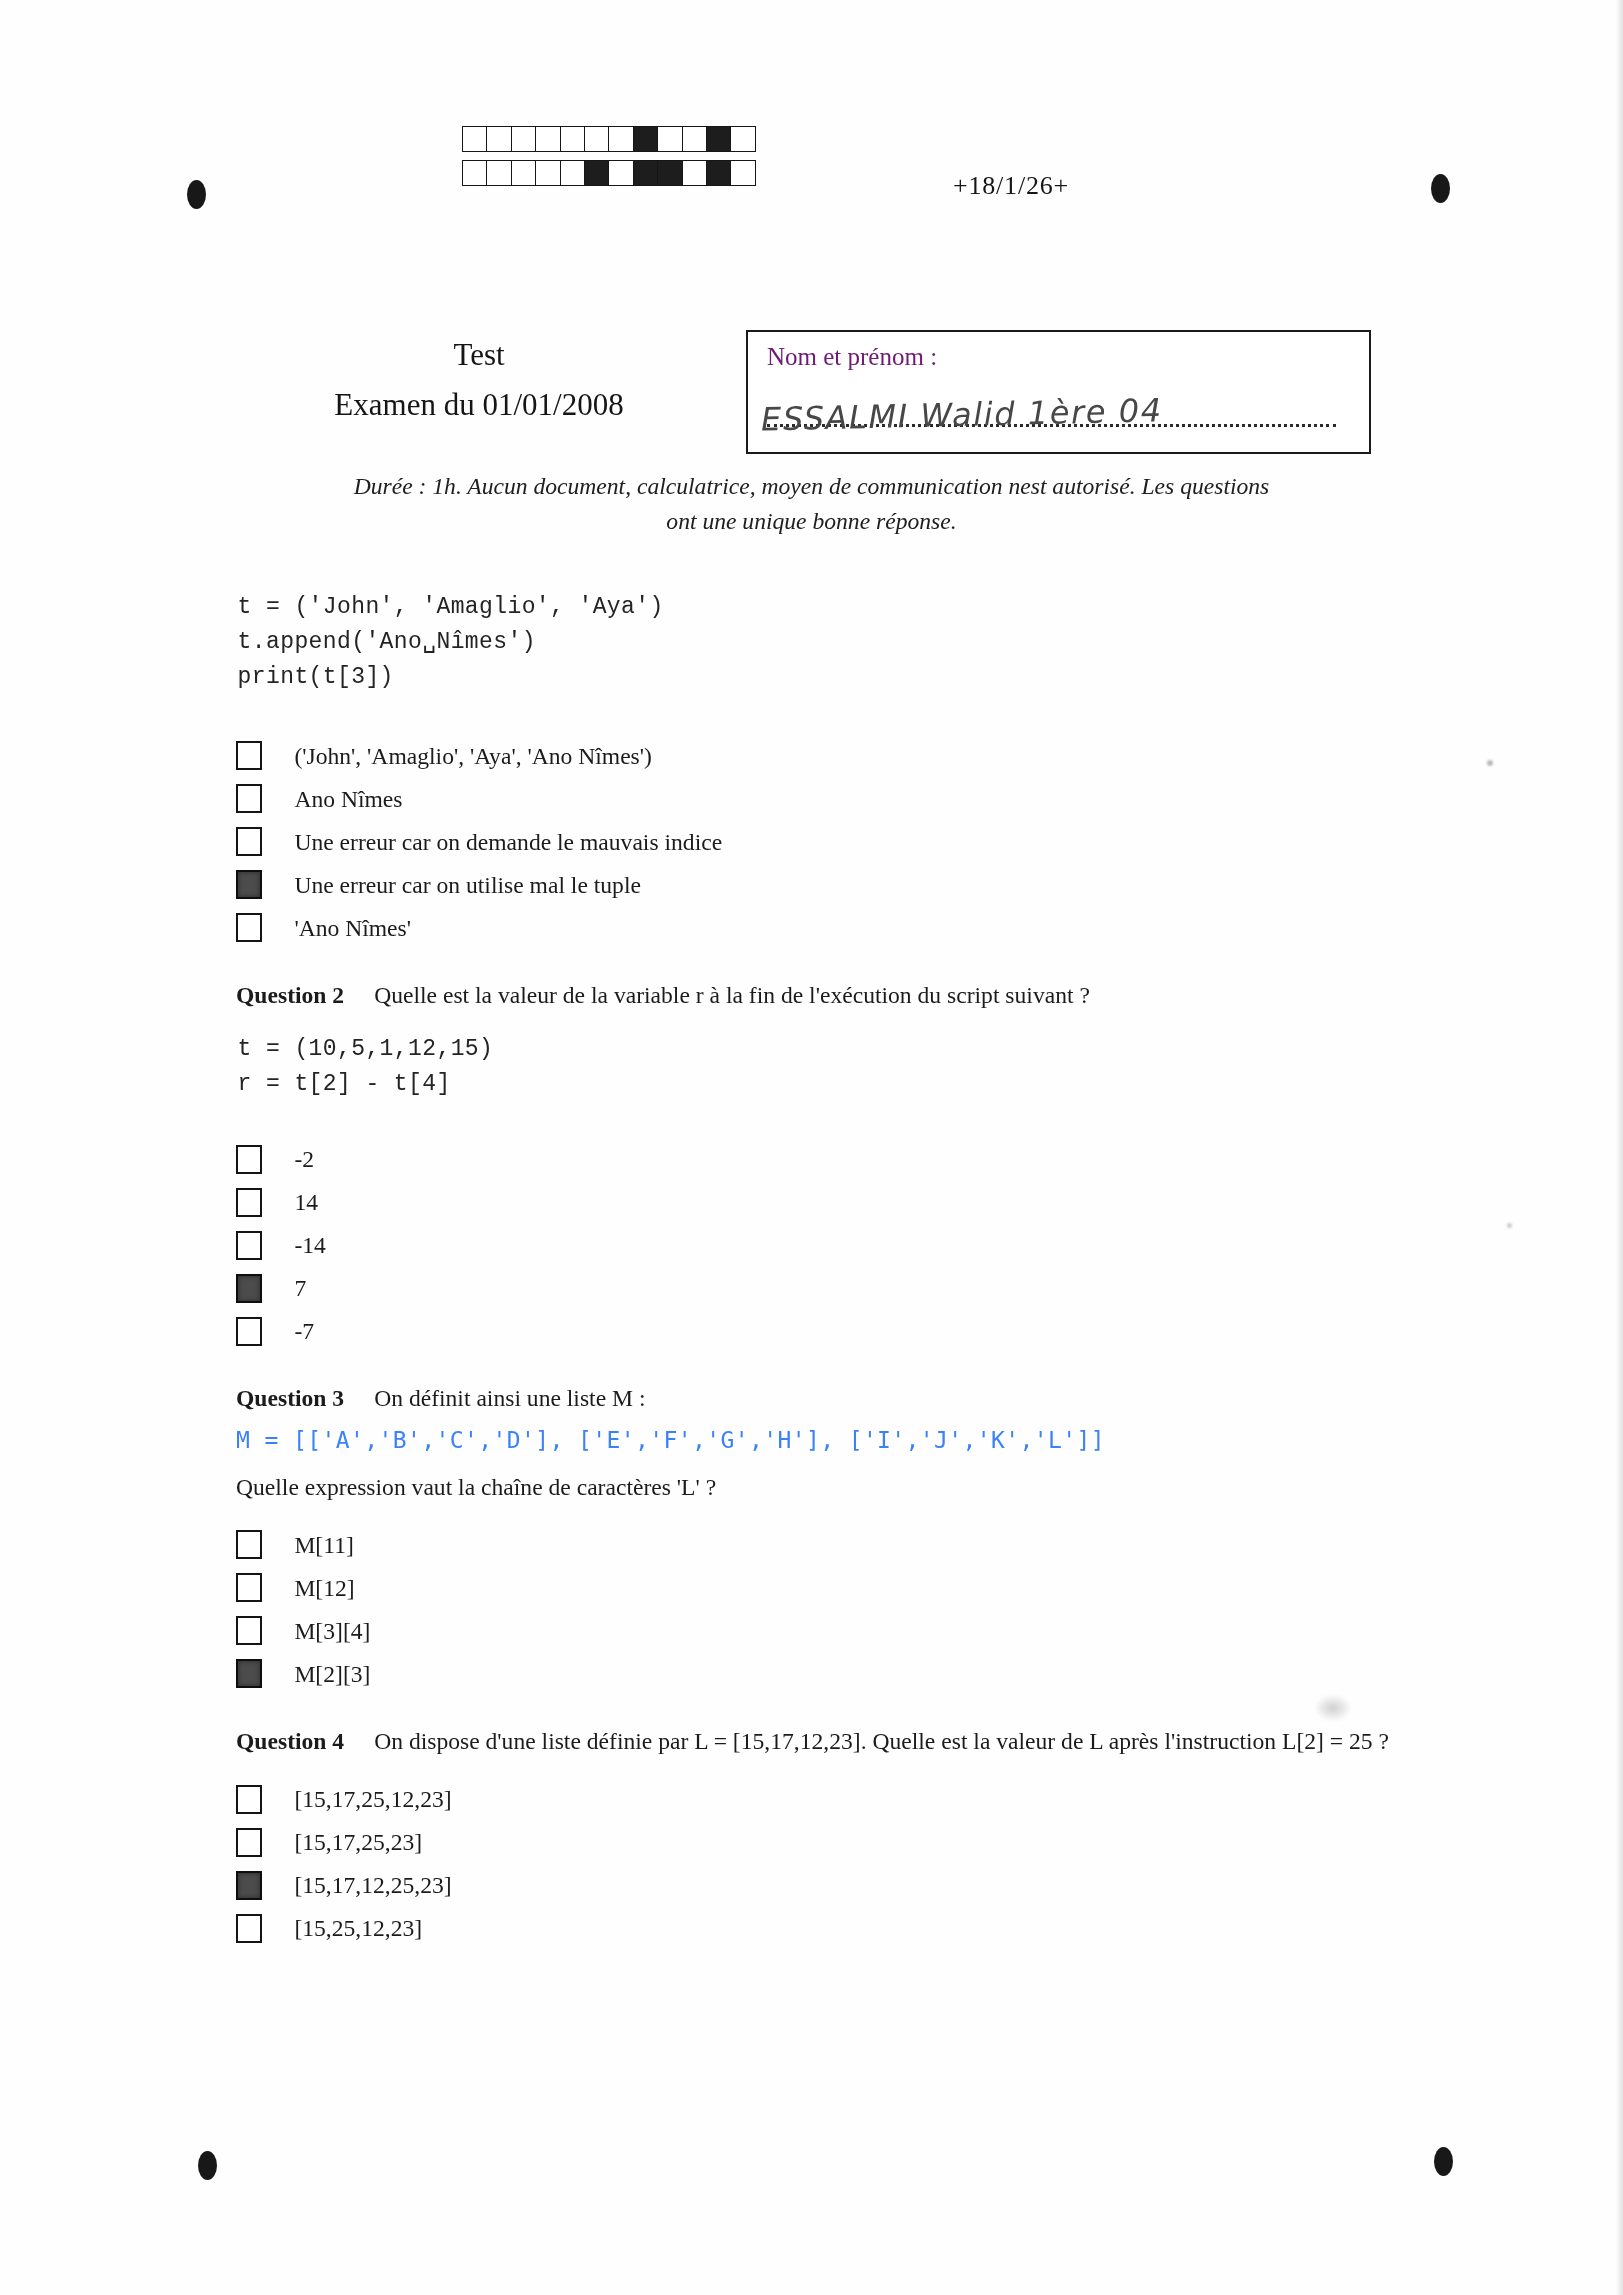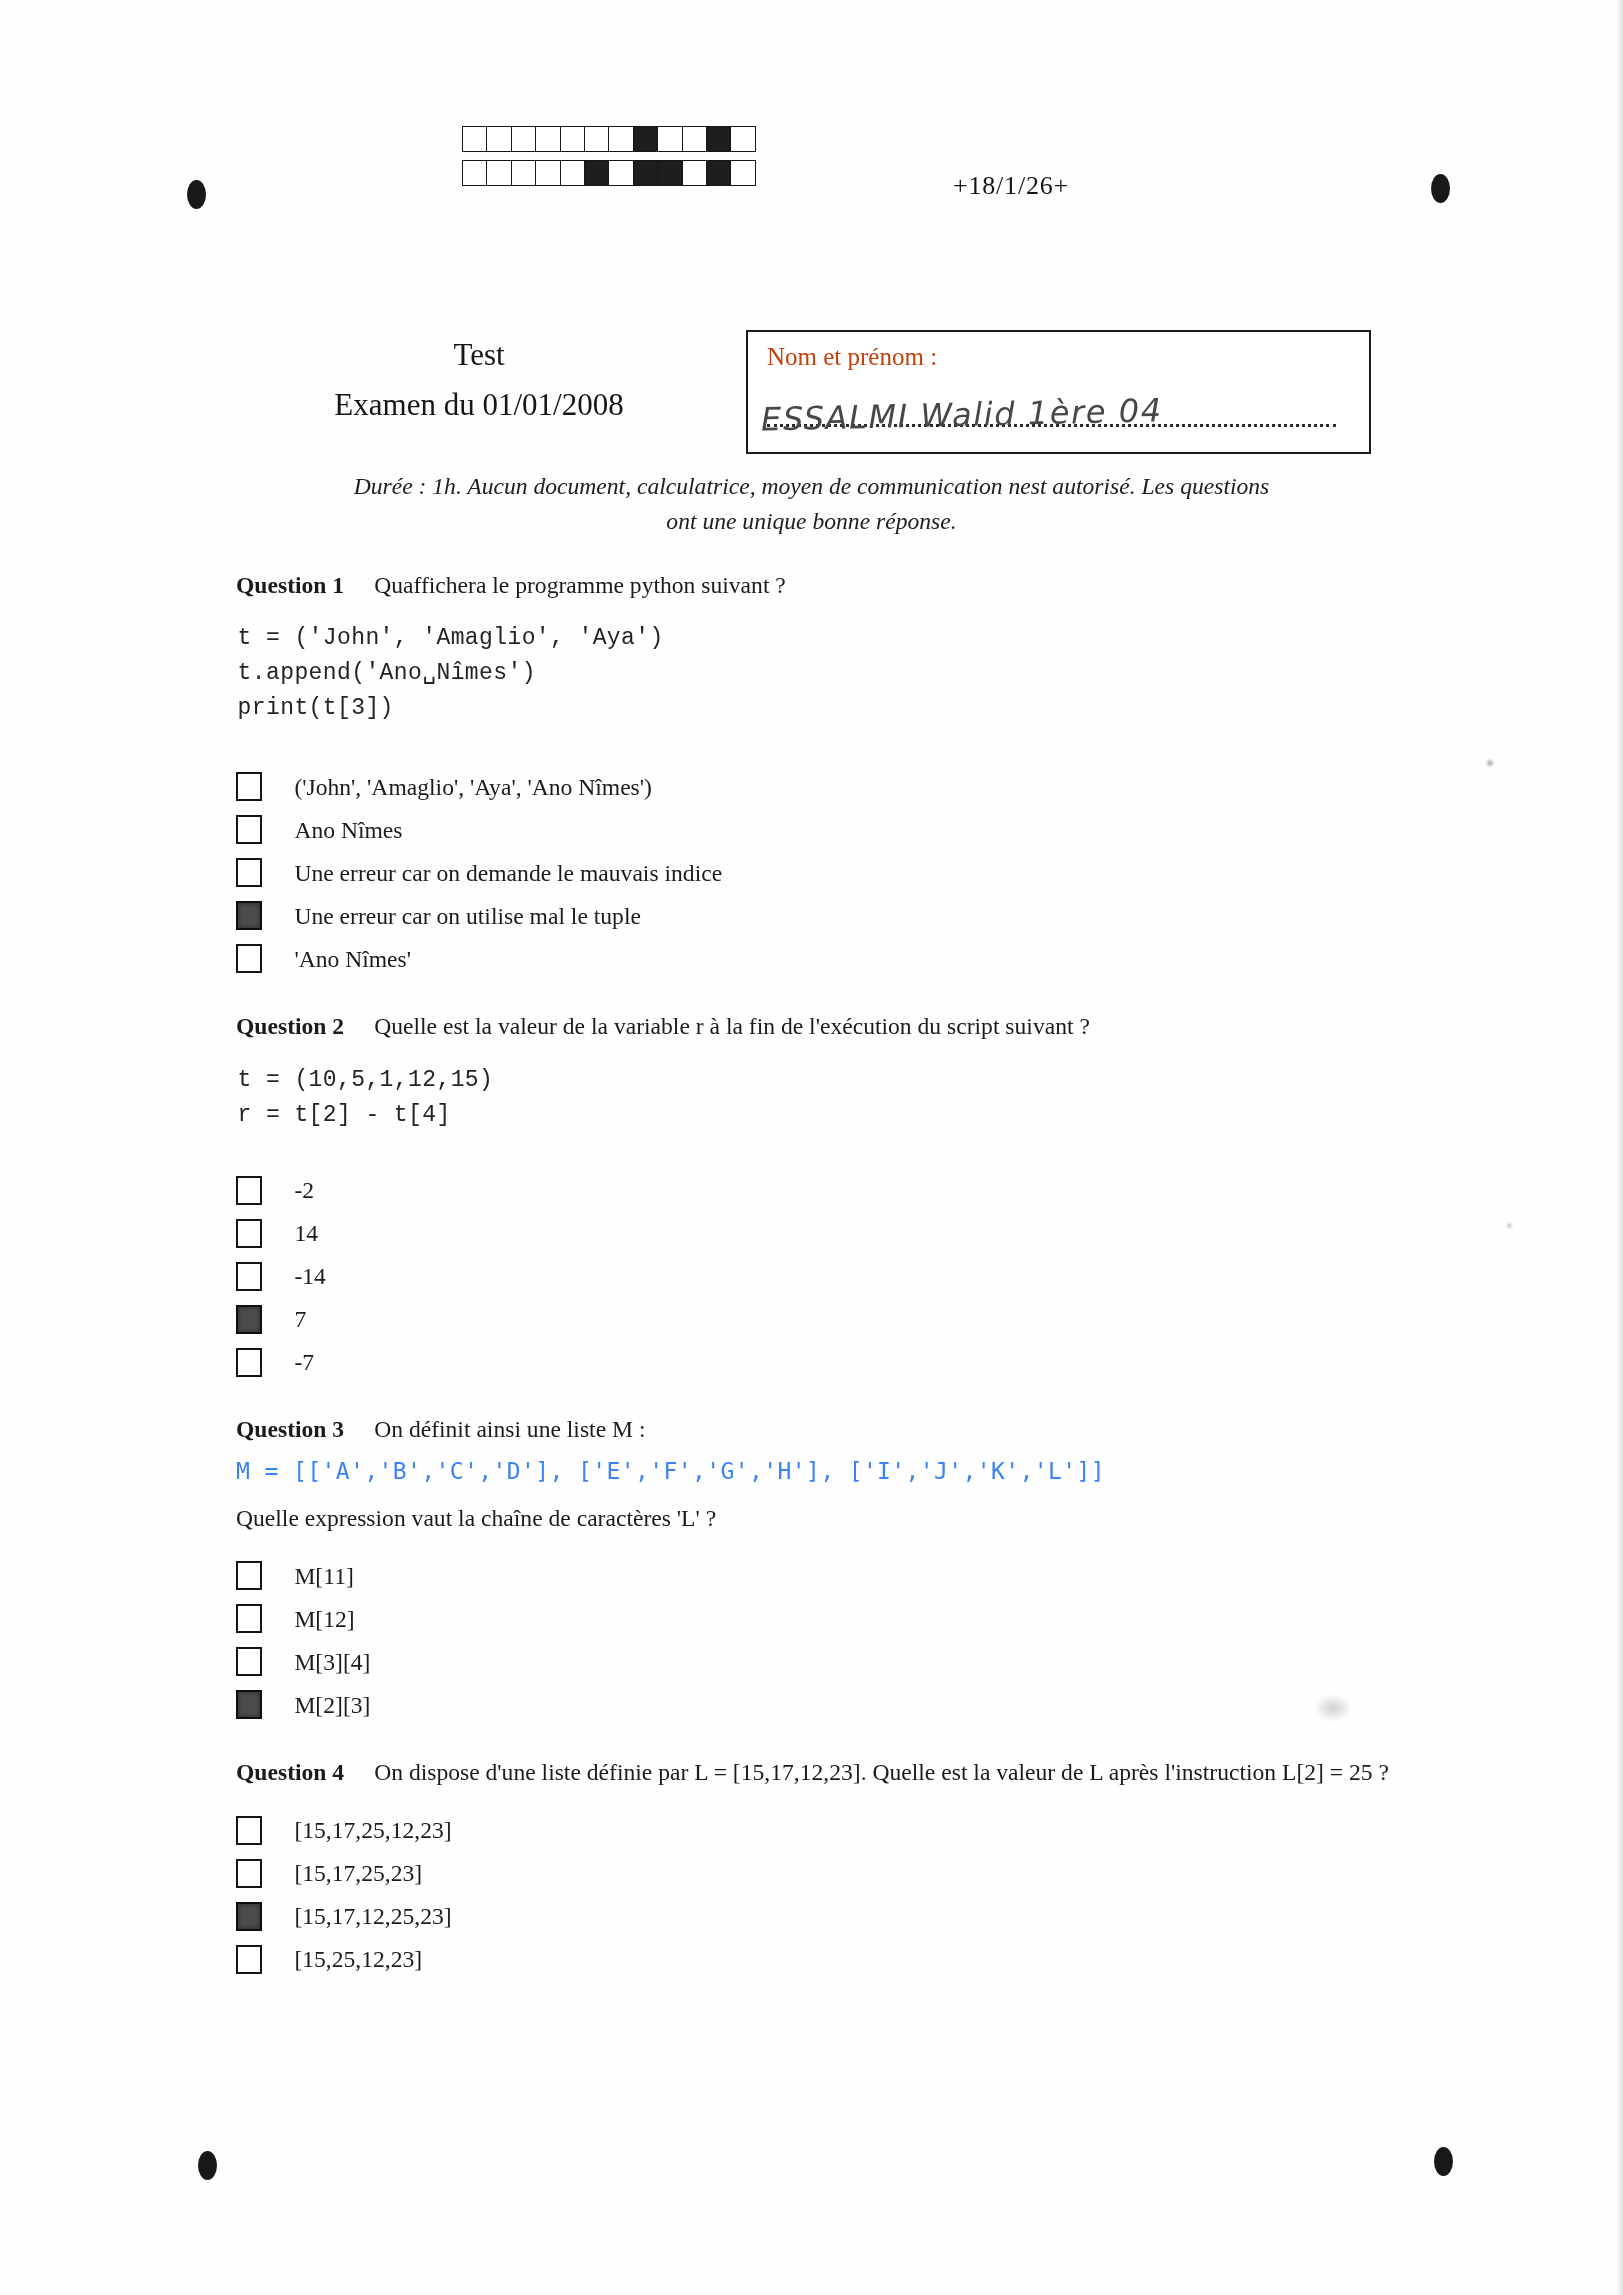--- a/index.html
+++ b/index.html
@@ -44,21 +44,21 @@
   
   .title-block {
     position:absolute; left:259px; top:330px; width:440px;
     text-align:center; font-size:31px; line-height:50px; color:#151515;
   }
   
   .name-box {
     position:absolute; left:746px; top:330px; width:625px; height:124px;
     border:2.4px solid #1b1b1b; background:#fff;
   }
-  .name-label { position:absolute; left:19px; top:11px; font-size:25px; color:#c2410c; }
+  .name-label { position:absolute; left:19px; top:11px; font-size:25px; color:#701a75; }
   .name-dotline {
     position:absolute; left:19px; right:33px; bottom:25px;
     border-bottom:3.1px dotted #2b2b2b;
   }
   .name-hw {
     position:absolute; left:12.6px; bottom:20.4px; width:566px;
     font-family:"DejaVu Sans", sans-serif; font-style:italic;
     font-size:32px; color:#474747; letter-spacing:1.6px;
     transform:rotate(-1.3deg); white-space:nowrap;
   }
@@ -193,23 +193,20 @@
   </div>
 
   <div class="instructions">
     <div>Durée : 1h. Aucun document, calculatrice, moyen de communication nest autorisé. Les questions</div>
     <div>ont une unique bonne réponse.</div>
   </div>
 
   <div class="main-col">
 
     <section class="question q1">
-      <p class="q-head">
-        <span class="q-num">Question 1</span><span class="q-prompt">Quaffichera le programme python suivant ?</span>
-      </p>
       <div class="code-block">
   <div class="code-line">t = ('John', 'Amaglio', 'Aya')</div>
 
   <div class="code-line">t.append('Ano␣Nîmes')</div>
 
   <div class="code-line">print(t[3])</div>
 </div>
       <div class="options">
   <div class="opt-row">
     <span class="checkbox"></span>

